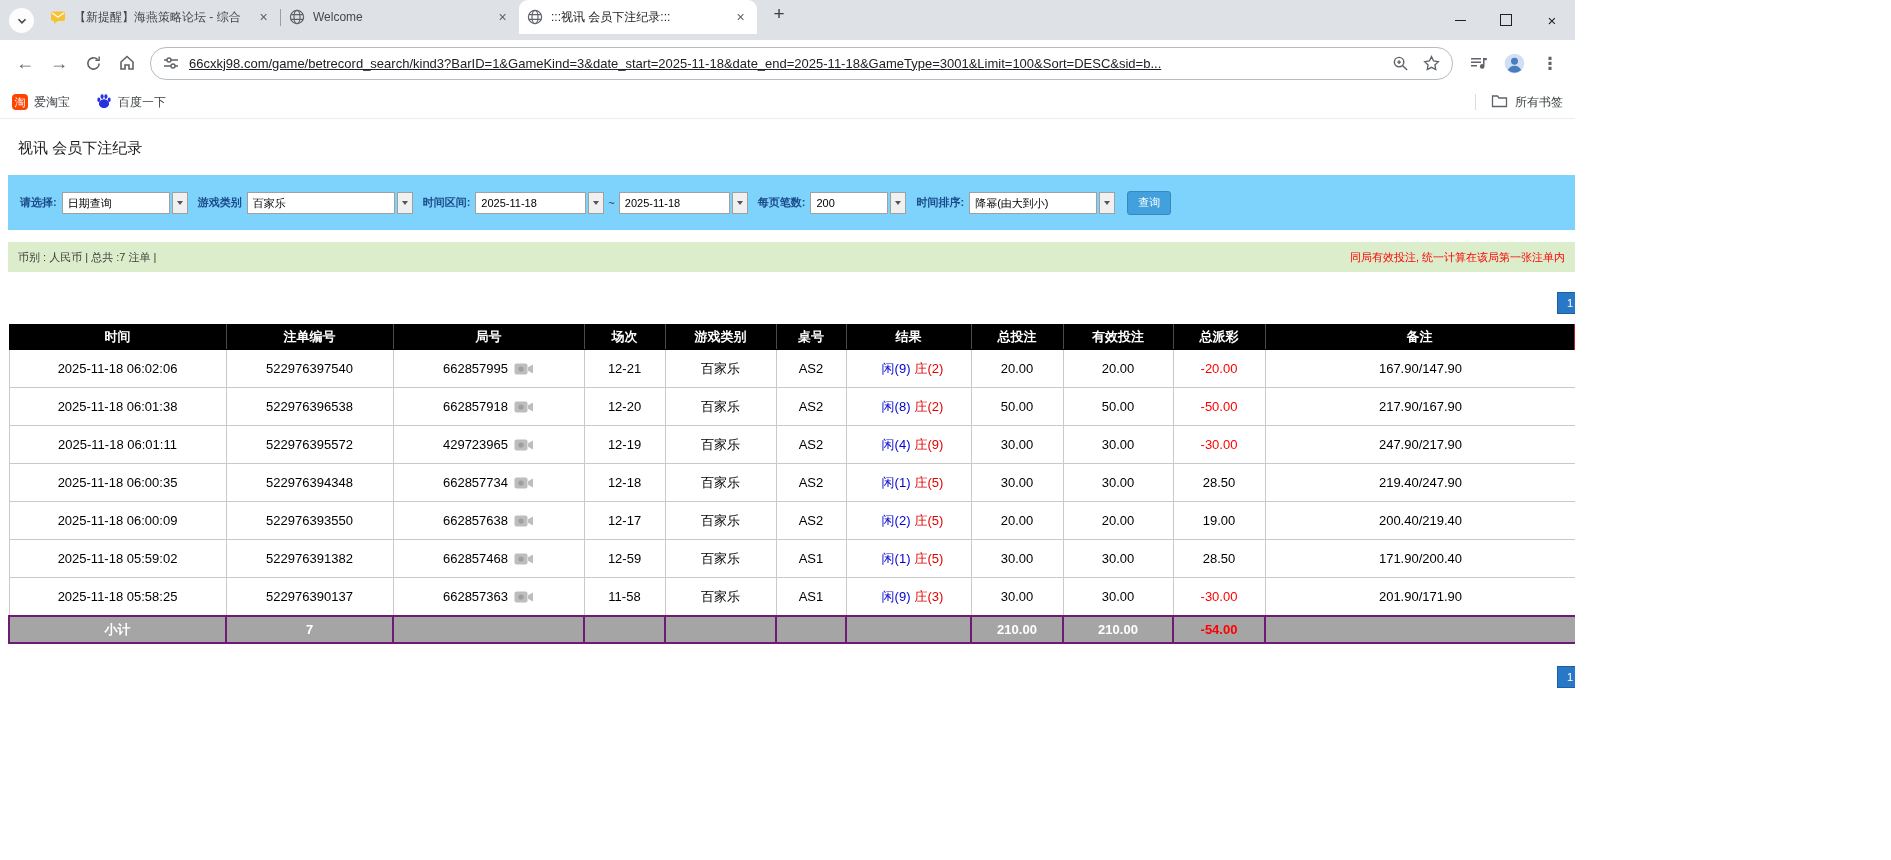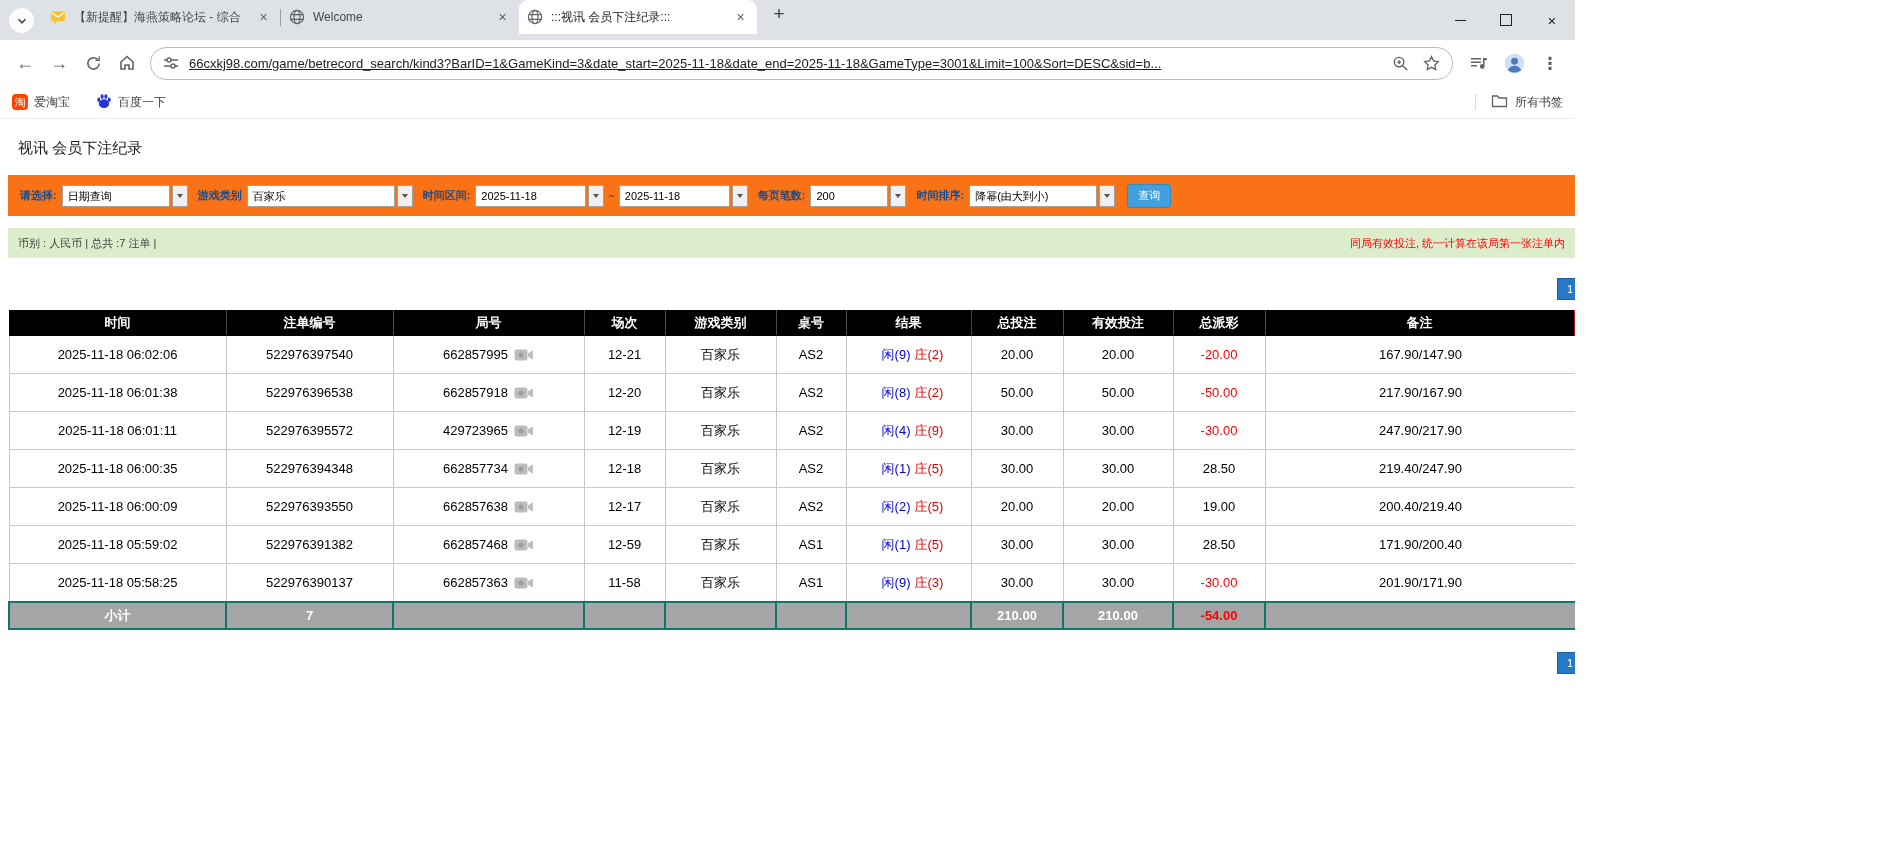--- a/index.html
+++ b/index.html
@@ -41,21 +41,21 @@
   .bookmarks-bar{height:32px;background:#fff;display:flex;align-items:center;padding:0 12px;border-bottom:1px solid #ececec;}
   .bookmark{display:flex;align-items:center;gap:6px;font-size:12px;color:#3c4043;margin-right:26px;}
   .taobao-badge{width:16px;height:16px;border-radius:4px;background:#ff4400;color:#fff;font-size:11px;line-height:16px;text-align:center;flex:none;}
   .bookmarks-right{margin-left:auto;display:flex;align-items:center;gap:7px;font-size:12px;color:#3c4043;white-space:nowrap;}
   .vdiv{width:1px;height:16px;background:#dadce0;margin-right:8px;}
 
   
   .content{background:#fff;}
   .page-title{font-size:15px;color:#1a1a1a;font-weight:400;margin:20px 0 0 18px;height:20px;}
 
-  .filter-bar{margin:16px 0 0 8px;width:calc(100% - 8px);height:41px;background:#f97316;display:flex;align-items:center;padding:0 10px;box-sizing:border-box;font-size:11px;}
+  .filter-bar{margin:16px 0 0 8px;width:calc(100% - 8px);height:55px;background:#7dd3fc;display:flex;align-items:center;padding:0 10px;box-sizing:border-box;font-size:11px;}
   .f-label{color:#1b4b8a;font-weight:bold;white-space:nowrap;margin:0 5px 0 10px;}
   .f-label:first-child{margin-left:2px;}
   .combo{display:flex;align-items:center;}
   .combo .field{background:#fff;border:1px solid #a0a0a0;height:20px;line-height:20px;padding:0 5px;font-size:11px;color:#000;box-sizing:content-box;white-space:nowrap;overflow:hidden;}
   .combo .arrow-btn{width:16px;height:22px;border:1px solid #a0a0a0;background:#f0f0f0;margin-left:2px;display:flex;align-items:center;justify-content:center;box-sizing:border-box;}
   .tri{width:0;height:0;border-left:3.5px solid transparent;border-right:3.5px solid transparent;border-top:4.5px solid #555;}
   .w96{width:96px;}.w136{width:136px;}.w99{width:99px;}.w66{width:66px;}.w116{width:116px;}
   .tilde{margin:0 4px;color:#333;}
   .search-btn{margin-left:12px;height:22px;padding:0 10px;background:#42a1dd;border:1px solid #3389c2;border-radius:3px;color:#fff;font-size:11px;display:flex;align-items:center;}
 
@@ -64,21 +64,21 @@
 
   .pager{position:relative;height:22px;margin-top:20px;}
   .pager.bottom{margin-top:22px;}
   .page-btn{position:absolute;right:-8px;top:0;width:26px;height:22px;background:#2878c8;border:1px solid #1c5fa5;color:#fff;font-size:11px;display:flex;align-items:center;justify-content:center;box-sizing:border-box;}
 
   
   .bet-table{margin:10px 0 0 8px;width:1567px;border-collapse:collapse;table-layout:fixed;font-size:13px;text-align:center;}
   .bet-table thead th{background:#000;color:#fff;height:24px;font-weight:bold;border:1px solid #000;border-right:1px solid #4a4a4a;padding:0;}
   .bet-table thead th:last-child{border-right:5px solid #b91c1c;}
   .bet-table tbody td{height:37px;border:1px solid #c9c9c9;background:#fff;color:#000;padding:0 4px;overflow:hidden;white-space:nowrap;}
-  .bet-table tr.summary td{background:#a5a5a5;color:#fff;font-weight:bold;height:25px;border:2px solid #0f766e;}
+  .bet-table tr.summary td{background:#a5a5a5;color:#fff;font-weight:bold;height:25px;border:2px solid #701a75;}
   .blue{color:#0066cc;}
   .red{color:#ff0000 !important;}
   .player{color:#0000d0;padding-left:8px;}
   .banker{color:#e00000;margin-left:4px;}
   .cam-svg{vertical-align:-3px;margin-left:6px;}
 </style>
 </head>
 <body>
 
 <div class="browser-window">

